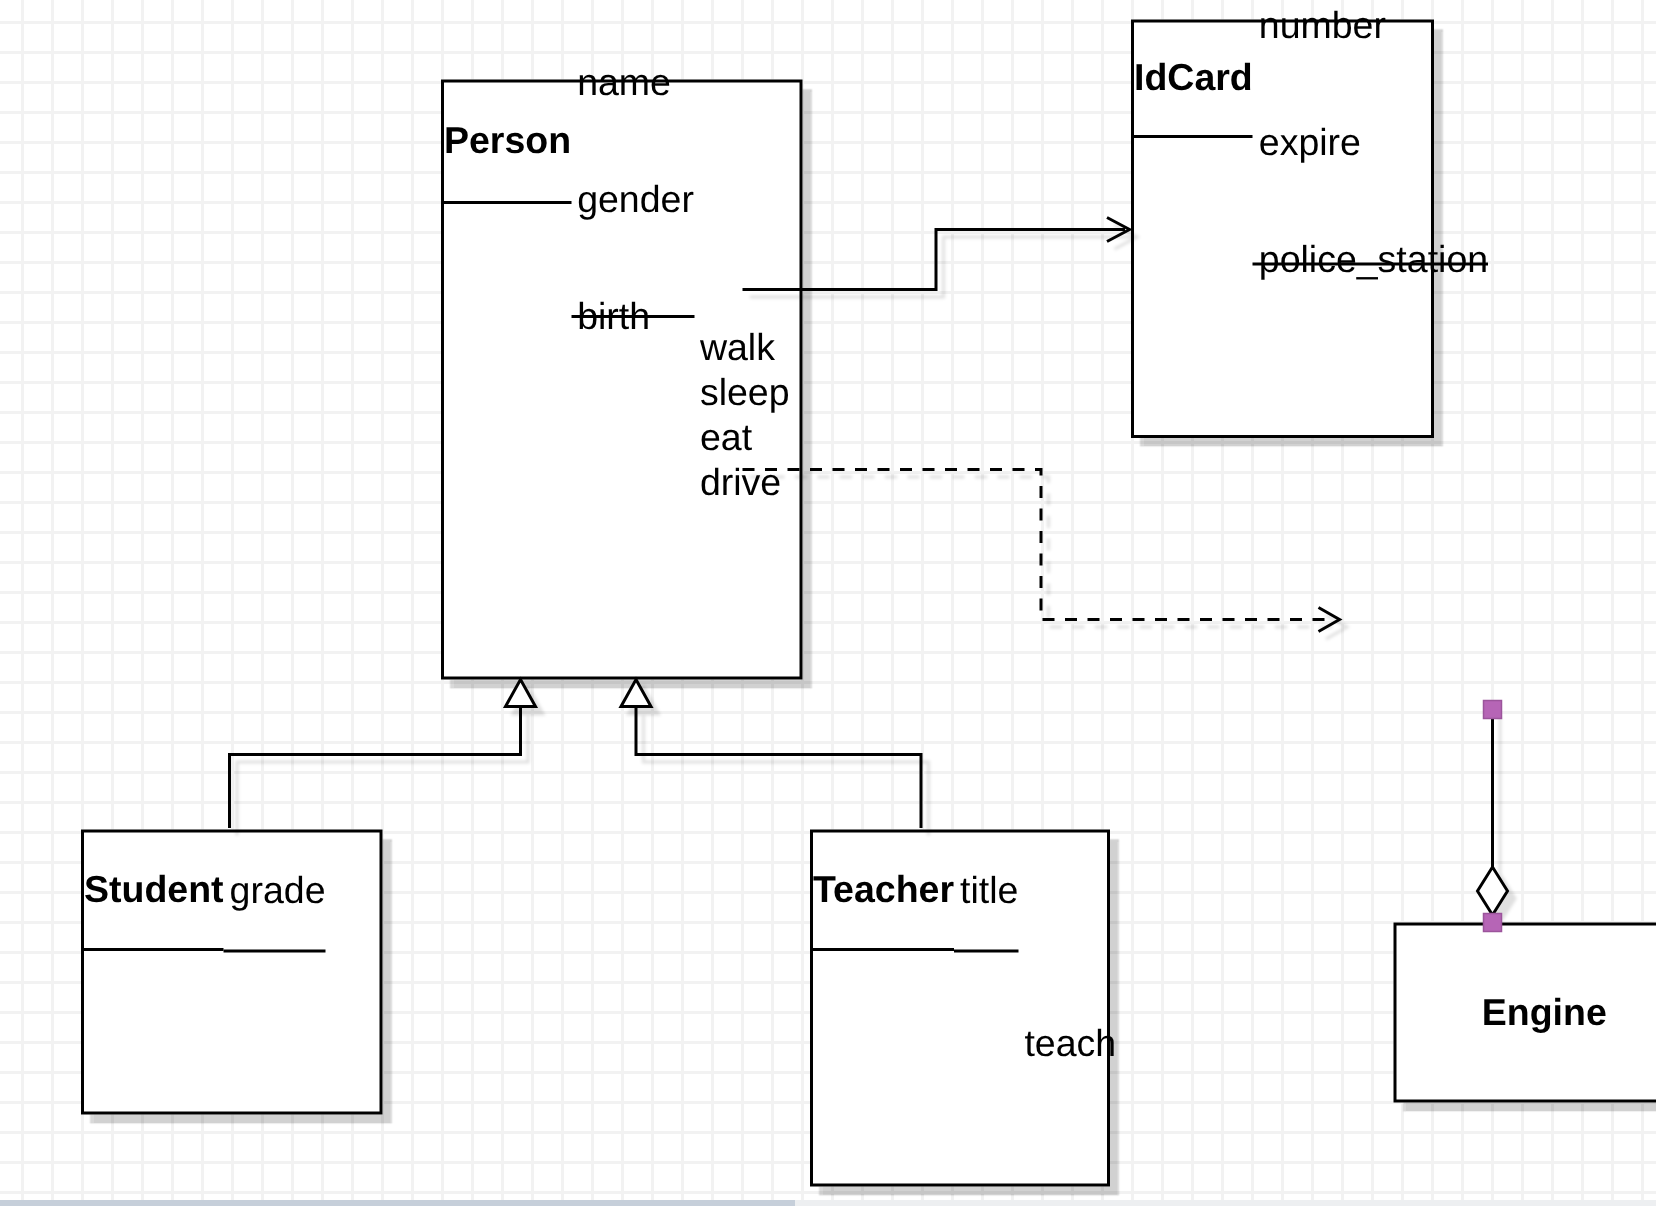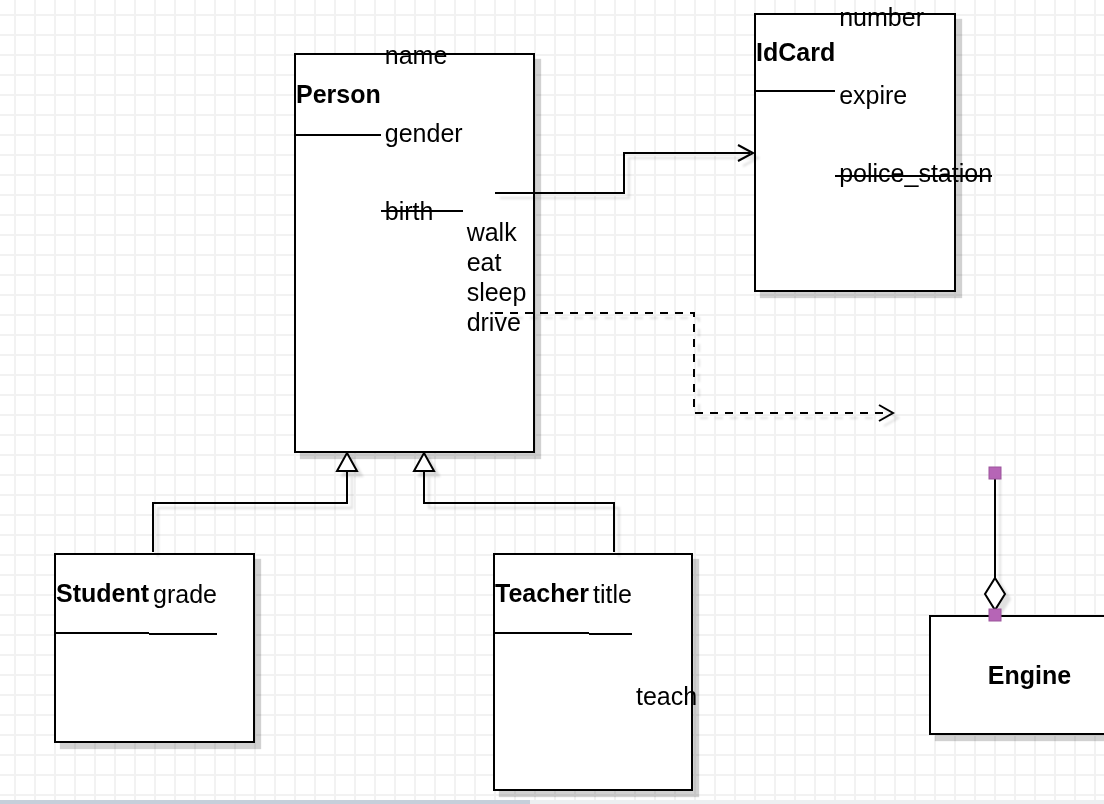--- a/index.html
+++ b/index.html
@@ -64,22 +64,22 @@
 
   <div class="uml-class" style="left:294px;top:53px;width:241px;height:400px">
     <div class="uml-title" style="height:81px">Person</div>
     <div class="uml-section divided" style="height:157px">
       <div class="member">name</div>
       <div class="member">gender</div>
       <div class="member">birth</div>
     </div>
     <div class="uml-section fill">
       <div class="member">walk</div>
+      <div class="member">sleep</div>
       <div class="member">eat</div>
-      <div class="member">sleep</div>
       <div class="member">drive</div>
     </div>
   </div>
 
   <div class="uml-class" style="left:754px;top:13px;width:202px;height:279px">
     <div class="uml-title" style="height:77px">IdCard</div>
     <div class="uml-section divided" style="height:162px">
       <div class="member">number</div>
       <div class="member">expire</div>
       <div class="member">police_station</div>
@@ -92,21 +92,21 @@
     <div class="uml-title solo">Engine</div>
   </div>
 
   <div class="uml-class" style="left:54px;top:553px;width:201px;height:190px">
     <div class="uml-title" style="height:79px">Student</div>
     <div class="uml-section divided" style="height:80px">
       <div class="member">grade</div>
     </div>
   </div>
 
-  <div class="uml-class" style="left:493px;top:553px;width:200px;height:238px">
+  <div class="uml-class" style="left:540px;top:553px;width:200px;height:238px">
     <div class="uml-title" style="height:79px">Teacher</div>
     <div class="uml-section divided" style="height:80px">
       <div class="member">title</div>
     </div>
     <div class="uml-section fill">
       <div class="member">teach</div>
     </div>
   </div>
 
   <svg class="connectors" width="1104" height="804" viewBox="0 0 1104 804">

